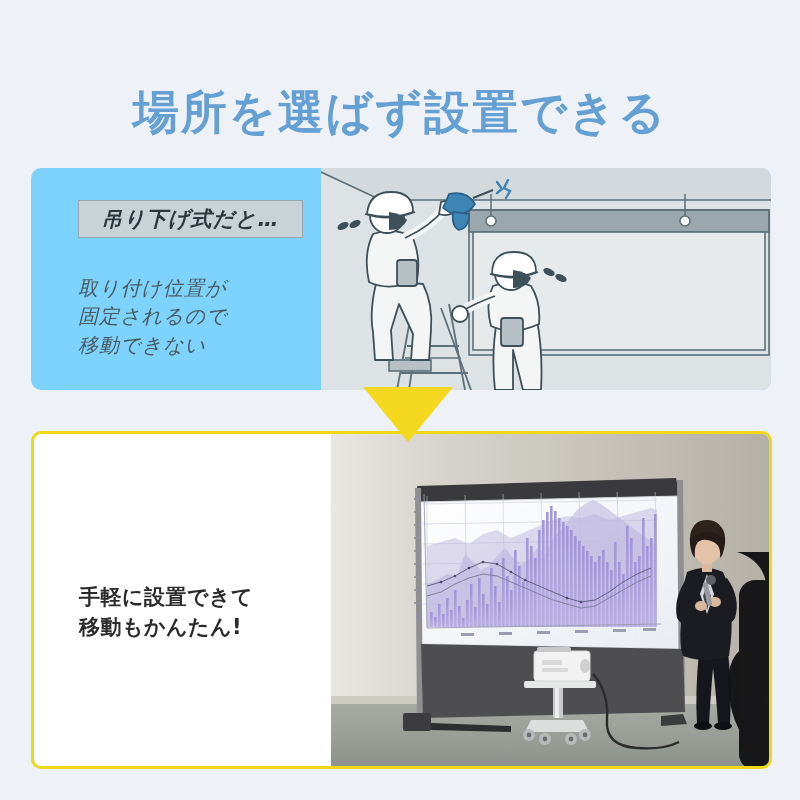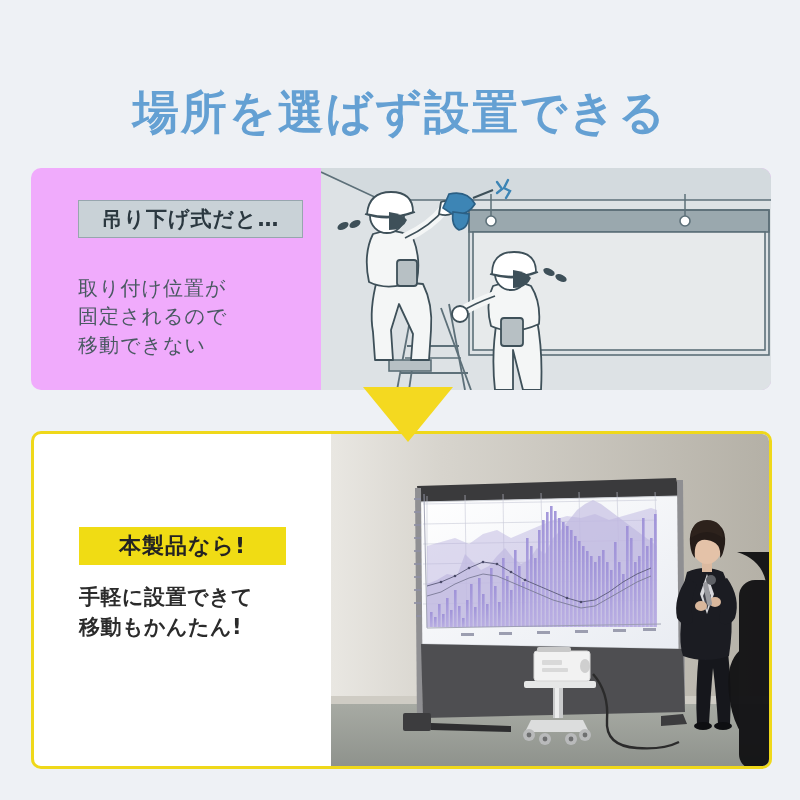--- a/index.html
+++ b/index.html
@@ -24,21 +24,21 @@
     position:absolute;left:0;top:82px;width:800px;
     text-align:center;
     font-size:46px;font-weight:700;letter-spacing:2px;
     color:#64a0d3;
     font-family:Liberation Sans, sans-serif;
   }
 
   
   .panel-top{
     position:absolute;left:31px;top:168px;width:740px;height:222px;
-    background:#f0abfc;border-radius:10px;overflow:hidden;
+    background:#7dd3fc;border-radius:10px;overflow:hidden;font-style:italic;
   }
   .panel-top-inner{position:absolute;inset:0;}
 
   .tag-box{
     position:absolute;left:47px;top:32px;width:225px;height:38px;
     background:#c9d2d7;border:1.5px solid #97a6ae;
     box-sizing:border-box;
     display:flex;align-items:center;justify-content:center;
   }
   .tag-box span{
@@ -206,23 +206,20 @@
         </svg>
       </div>
 
     </div>
   </div>
 
   <div class="arrow"></div>
 
   <div class="panel-bot">
 
-    <div class="badge">
-      <span>本製品なら!</span>
-    </div>
 
     <div class="bot-desc" style="white-space:pre-line;">手軽に設置できて
 移動もかんたん!</div>
 
     <div class="photo">
       <svg viewBox="0 0 441 333" xmlns="http://www.w3.org/2000/svg">
         <defs>
           <linearGradient id="wallg" x1="0" y1="0" x2="1" y2="0">
             <stop offset="0" stop-color="#e9e7e2"></stop>
             <stop offset="0.25" stop-color="#d7d4cd"></stop>

